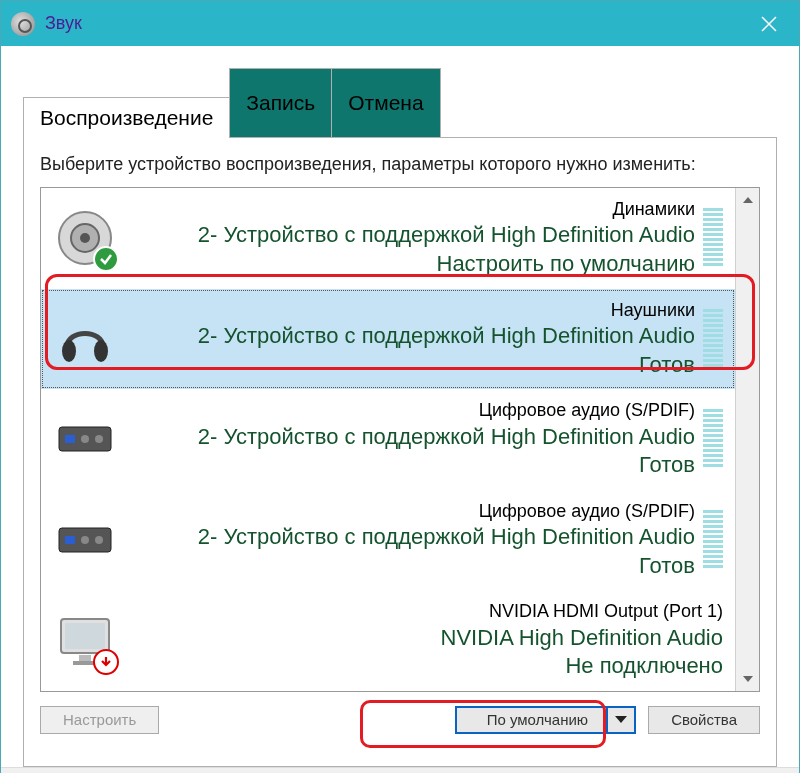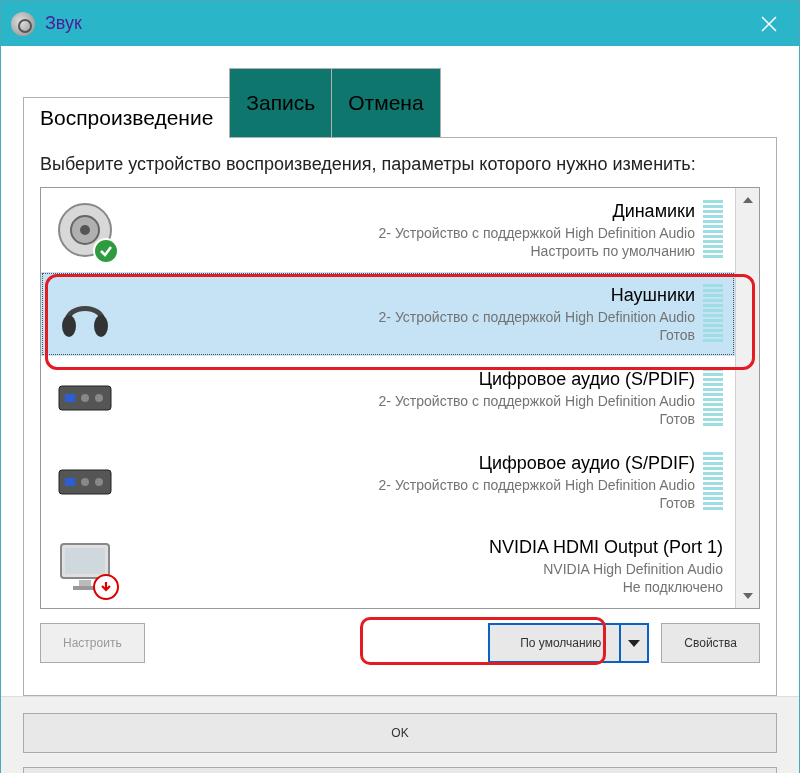--- a/index.html
+++ b/index.html
@@ -145,44 +145,44 @@
     height: 64px;
     margin-right: 16px;
     position: relative;
     flex-shrink: 0;
     display: flex;
     align-items: center;
     justify-content: center;
   }
   .dev-text { flex: 1; }
   .dev-title { font-size: 18px; color: #000; font-weight: 400; line-height: 1.3; }
-  .dev-sub { font-size: 14px; color: #737373; line-height: 1.3; }
+  .dev-sub { font-size: 22px; color: #14532d; line-height: 1.3; }
   .level-meter {
     width: 20px;
     height: 60px;
     background: repeating-linear-gradient(
       to bottom,
       #9edde2 0, #9edde2 3px,
       transparent 3px, transparent 5px
     );
     margin-left: 8px;
     flex-shrink: 0;
   }
   .btn-row {
     display: flex;
     align-items: center;
     padding: 14px 0 16px 0;
     gap: 12px;
   }
   .btn {
-    height: 40px;
+    height: 28px;
     padding: 0 22px;
     border: 1px solid #aaa;
     background: #e8e8e8;
-    font-size: 12px;
+    font-size: 15px;
     display: inline-flex;
     align-items: center;
     justify-content: center;
     color: #333;
   }
   .btn.disabled { color: #999; background: #efefef; }
   .btn.default-btn {
     border: 2px solid #0a63c2;
     background: #e8e8e8;
     padding: 0 30px;

